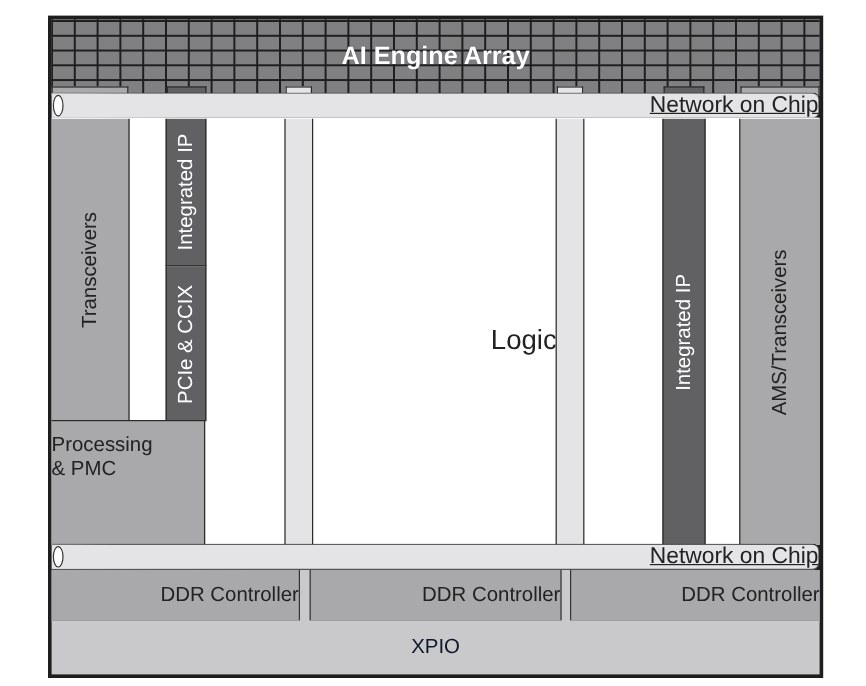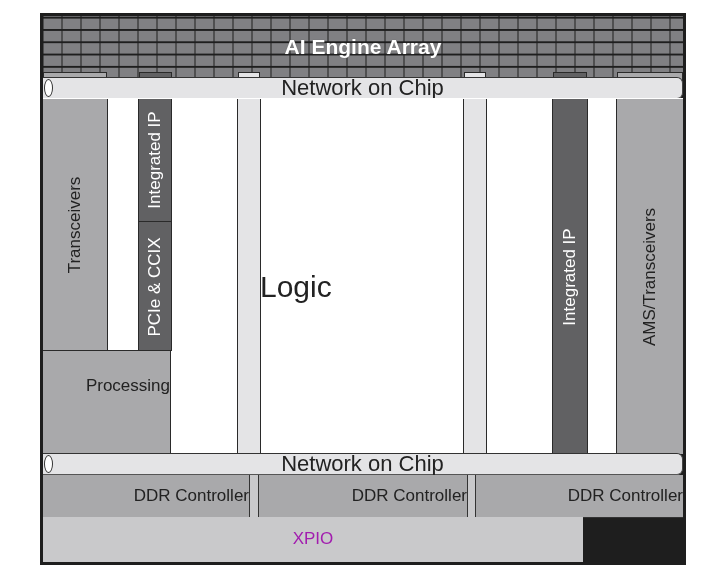--- a/index.html
+++ b/index.html
@@ -13,39 +13,39 @@
             linear-gradient(to bottom, #1e1e1e 1.5px, transparent 1.5px);
           background-size: 19px 100%, 100% 12.3px;
           background-position: -0.5px 0, 0 13px; }
   #aie-title { left: 43px; top: 34px; width: 640px; text-align: center; color: #ffffff;
                font-weight: bold; font-size: 21px; line-height: 26px;
                text-shadow: 0 0 1px #555; }
   .cap { border: 1px solid #2a2a2a; border-bottom: none; }
   #core { left: 43px; top: 98px; width: 640px; height: 356px; background: #ffffff; }
   .noc { background: #e4e4e6; border-top: 1.5px solid #333; border-bottom: 1.5px solid #555;
          border-right: 1.5px solid #444; border-radius: 0 6px 6px 0;
-         font-size: 22px; color: #222; text-align: center; }
+         font-size: 19px; color: #222; text-align: right; text-decoration: underline; }
   .noc .cyl { position: absolute; left: 1px; top: 1px; bottom: 1px; width: 7px;
               border: 1.5px solid #333; border-radius: 50%; background: #ffffff; }
   .col-light { background: #a9a9ab; }
   .col-dark { background: #616163; }
   .col-pale { background: #e4e4e6; }
   .lined { border-left: 1.5px solid #2a2a2a; border-right: 1.5px solid #2a2a2a; }
   .vtext { position: absolute; left: 50%; top: 50%; white-space: nowrap;
            transform: translate(-50%, -50%) rotate(-90deg); font-size: 17px; }
   .ddr { background: #a9a9ab; border: 1.5px solid #333; border-top: none;
          font-size: 17px; color: #222; text-align: right; line-height: 42px; }
-  #xpio { left: 43px; top: 517px; width: 540px; height: 45px; background: #c9c9cb;
-          font-size: 17px; color: #a21caf; text-align: center; line-height: 44px; }
+  #xpio { left: 43px; top: 517px; width: 640px; height: 45px; background: #c9c9cb;
+          font-size: 17px; color: #0f172a; text-align: center; line-height: 44px; }
   #ps { left: 43px; top: 350px; width: 128px; height: 104px; background: #a9a9ab;
         border-top: 1.5px solid #2a2a2a; border-right: 1.5px solid #2a2a2a;
-        font-size: 17px; color: #222; text-align: right; line-height: 20px;
-        padding-top: 25px; }
-  #logic-label { left: 260px; top: 270px; width: 204px; text-align: left;
-                 font-size: 30px; color: #222; }
+        font-size: 17px; color: #222; text-align: left; line-height: 20px;
+        padding-top: 10px; }
+  #logic-label { left: 260px; top: 270px; width: 204px; text-align: right;
+                 font-size: 23px; color: #222; }
 </style>
 </head>
 <body>
 
 <div class="abs" id="frame"></div>
 
 <div class="abs" id="grid"></div>
 <div class="abs" id="aie-title">AI Engine Array</div>
 
 <div class="abs cap col-light" style="left:43px;top:72px;width:64px;height:8px;"></div>
@@ -68,20 +68,21 @@
 
 <div class="abs col-dark lined" style="left:138px;top:99px;width:34px;height:123px;border-bottom:1.5px solid #2a2a2a;">
   <span class="vtext" style="color:#fff;">Integrated IP</span>
 </div>
 <div class="abs col-dark lined" style="left:138px;top:222px;width:34px;height:129px;">
   <span class="vtext" style="color:#fff;">PCIe &amp; CCIX</span>
 </div>
 
 <div class="abs" id="ps">
   <div>Processing</div>
+  <div>&amp; PMC</div>
 </div>
 
 <div class="abs col-pale lined" style="left:237px;top:99px;width:24px;height:355px;"></div>
 <div class="abs" id="logic-label">Logic</div>
 <div class="abs col-pale lined" style="left:463px;top:99px;width:24px;height:355px;"></div>
 
 <div class="abs col-dark lined" style="left:552px;top:99px;width:36px;height:355px;">
   <span class="vtext" style="color:#fff;">Integrated  IP</span>
 </div>
 

